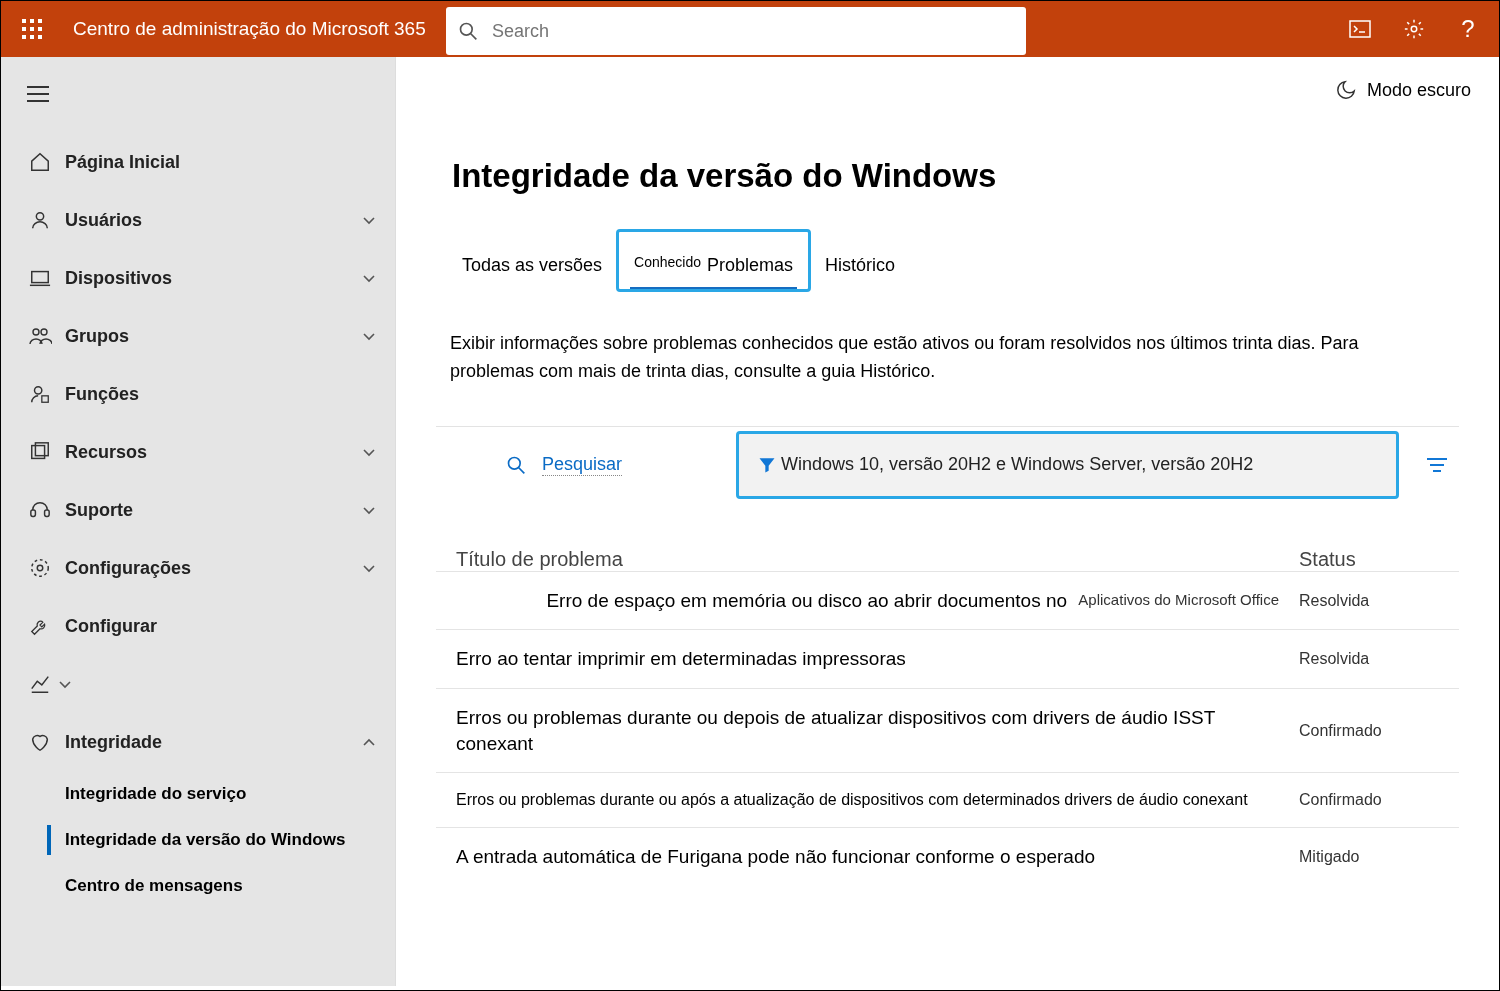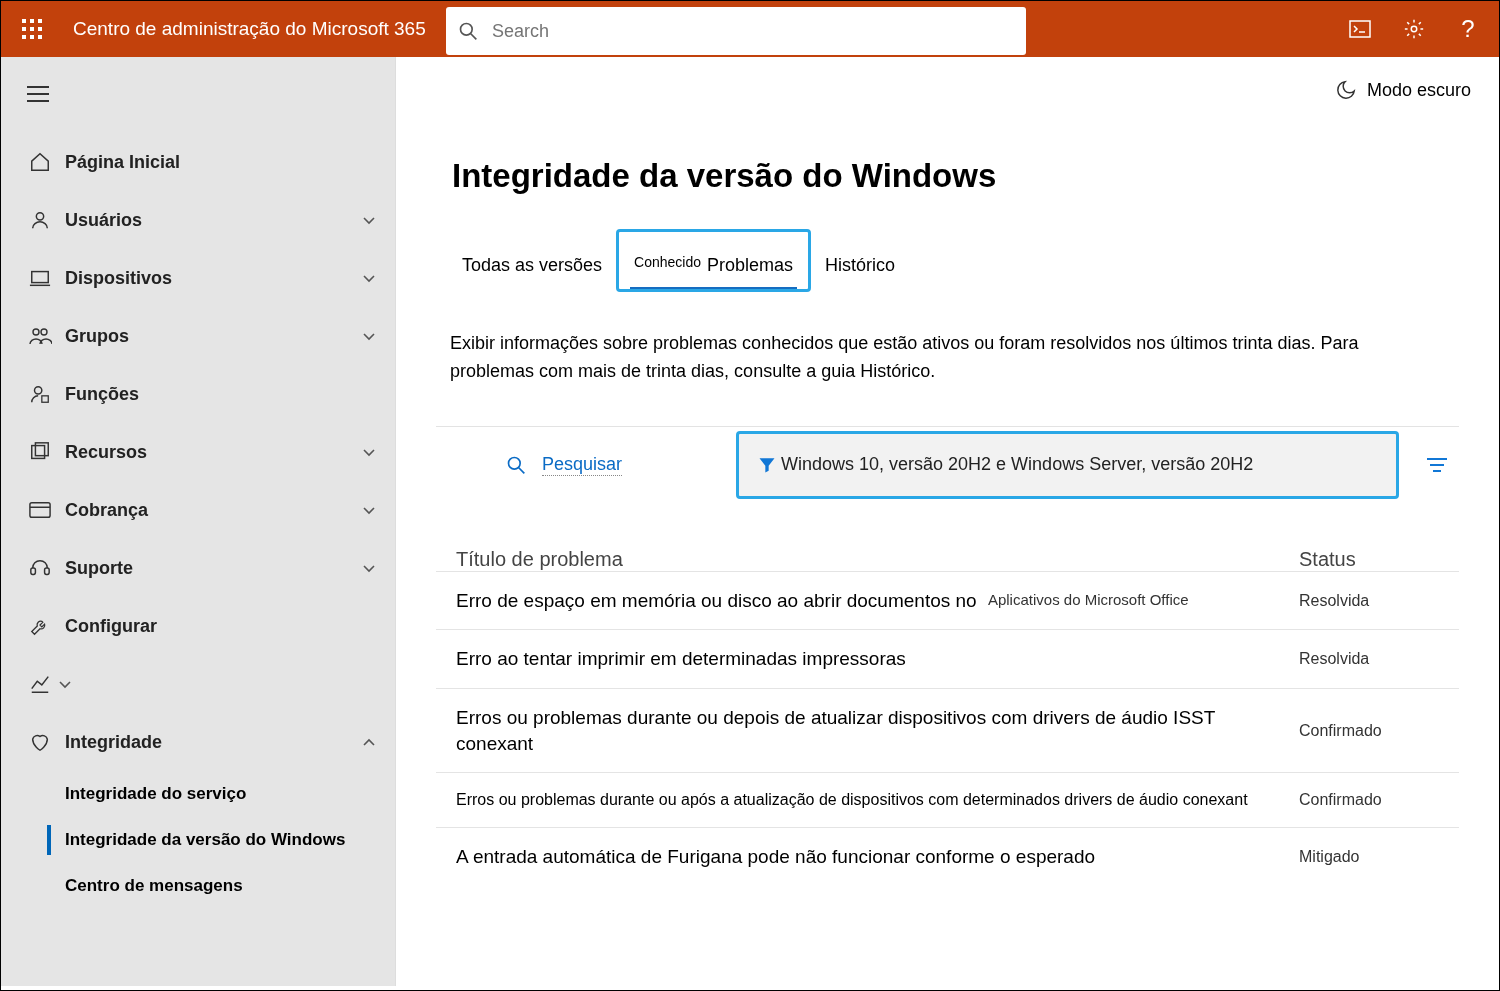--- a/index.html
+++ b/index.html
@@ -223,51 +223,51 @@
           </svg>
       </span>
       <span class="label-slot">Recursos</span>
       <span class="chev">
         <svg width="16" height="16" viewBox="0 0 16 16">
             <polyline points="3,6 8,11 13,6" stroke="#555" stroke-width="1.6" fill="none"></polyline>
           </svg>
       </span>
     </div>
 
-    <div class="nav-item">
-      <span class="icon-slot">
-        <svg width="22" height="18" viewBox="0 0 24 18">
-            <rect x="1" y="1" width="22" height="16" rx="2" stroke="#333" stroke-width="1.6" fill="none"></rect>
-            <line x1="1" y1="6" x2="23" y2="6" stroke="#333" stroke-width="1.6"></line>
-          </svg>
-      </span>
-      <span class="label-slot">Cobrança</span>
-      <span class="chev">
-        <svg width="16" height="16" viewBox="0 0 16 16">
-            <polyline points="3,6 8,11 13,6" stroke="#555" stroke-width="1.6" fill="none"></polyline>
-          </svg>
-      </span>
-    </div>
 
     <div class="nav-item">
       <span class="icon-slot">
         <svg width="22" height="22" viewBox="0 0 24 24">
             <path d="M4 12a8 8 0 0 1 16 0" stroke="#333" stroke-width="1.6" fill="none"></path>
             <rect x="2" y="12" width="5" height="7" rx="2" stroke="#333" stroke-width="1.6" fill="none"></rect>
             <rect x="17" y="12" width="5" height="7" rx="2" stroke="#333" stroke-width="1.6" fill="none"></rect>
           </svg>
       </span>
       <span class="label-slot">Suporte</span>
       <span class="chev">
         <svg width="16" height="16" viewBox="0 0 16 16">
             <polyline points="3,6 8,11 13,6" stroke="#555" stroke-width="1.6" fill="none"></polyline>
           </svg>
       </span>
     </div>
 
+    <div class="nav-item">
+      <span class="icon-slot">
+        <svg width="22" height="22" viewBox="0 0 24 24">
+            <circle cx="12" cy="12" r="3" stroke="#333" stroke-width="1.6" fill="none"></circle>
+            <circle cx="12" cy="12" r="9" stroke="#333" stroke-width="1.6" fill="none" stroke-dasharray="3 3"></circle>
+          </svg>
+      </span>
+      <span class="label-slot">Configurações</span>
+      <span class="chev">
+        <svg width="16" height="16" viewBox="0 0 16 16">
+            <polyline points="3,6 8,11 13,6" stroke="#555" stroke-width="1.6" fill="none"></polyline>
+          </svg>
+      </span>
+    </div>
 
     <div class="nav-item">
       <span class="icon-slot">
         <svg width="22" height="22" viewBox="0 0 24 24">
             <path d="M14 7a4 4 0 0 0-5 5l-6 6 3 3 6-6a4 4 0 0 0 5-5l-3 3-2-2 3-3z" stroke="#333" stroke-width="1.4" fill="none"></path>
           </svg>
       </span>
       <span class="label-slot">Configurar</span>
     </div>
 
@@ -360,21 +360,21 @@
       </div>
     </div>
 
     <div class="table-head">
       <div class="th-title">Título de problema</div>
       <div class="th-status">Status</div>
     </div>
 
     <div id="rows-container">
         <div class="row">
-          <div class="cell-title" style="font-size: 19px;">Erro de espaço em memória ou disco ao abrir documentos no  <span class="extra">Aplicativos do Microsoft Office</span></div>
+          <div class="cell-title" style="font-size: 19px; text-align: right;">Erro de espaço em memória ou disco ao abrir documentos no  <span class="extra">Aplicativos do Microsoft Office</span></div>
           <div class="cell-status">Resolvida</div>
         </div>
         <div class="row">
           <div class="cell-title" style="font-size: 19px;">Erro ao tentar imprimir em determinadas impressoras</div>
           <div class="cell-status">Resolvida</div>
         </div>
         <div class="row">
           <div class="cell-title" style="font-size: 19px;">Erros ou problemas durante ou depois de atualizar dispositivos com drivers de áudio ISST conexant</div>
           <div class="cell-status">Confirmado</div>
         </div>

